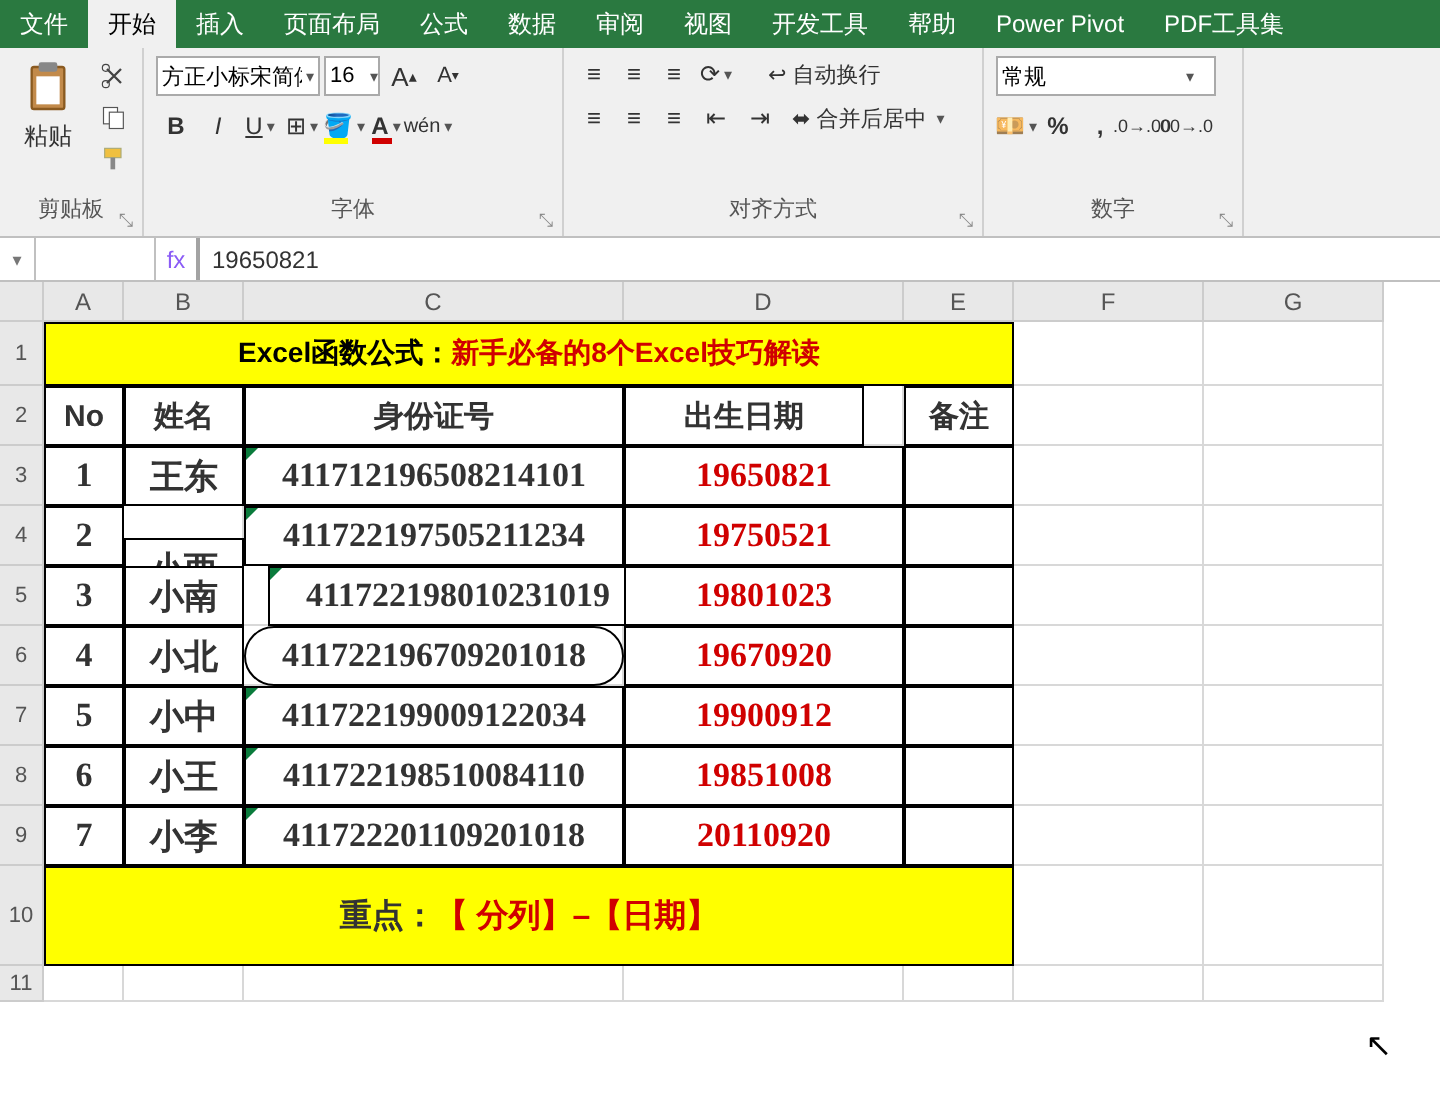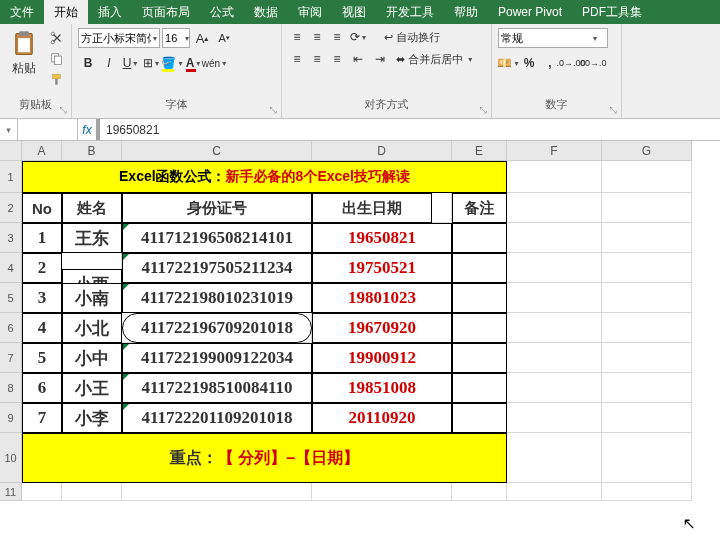--- a/index.html
+++ b/index.html
@@ -20,21 +20,21 @@
 .font-size-sel{width:28px}
 .font-size-sel input{width:18px}
 .dd-arrow{font-size:8px;color:#555;padding-left:2px}
 .row-flex{display:flex;gap:2px;align-items:center}
 .btn-row{display:flex;gap:1px;margin-top:2px}
 .icon-btn{width:20px;height:18px;display:flex;align-items:center;justify-content:center;cursor:pointer;font-size:12px;border:1px solid transparent}
 .align-cell{width:18px;height:14px;display:inline-flex;align-items:center;justify-content:center;cursor:pointer}
 .name-box-row{display:flex;border-bottom:1px solid #c0c0c0;height:22px;background:#fff;align-items:stretch}
 .name-box{width:100px;border-right:1px solid #c0c0c0;display:flex;align-items:center;padding:0 4px;font-size:12px}
 .nb-dd{width:18px;text-align:center;color:#777;font-size:9px;border-right:1px solid #c0c0c0;display:flex;align-items:center;justify-content:center}
-.fx-box{width:22px;display:flex;align-items:center;justify-content:center;font-style:italic;color:#0369a1;border-right:4px solid #a3a3a3}
+.fx-box{width:22px;display:flex;align-items:center;justify-content:center;color:#8b5cf6;border-right:2px solid #a3a3a3}
 .formula-bar{flex:1;display:flex;align-items:center;padding:0 6px;font-size:12px}
 .sheet-area{display:flex;height:412px}
 .corner{width:22px;height:20px;background:#e8e8e8;border-right:1px solid #ccc;border-bottom:1px solid #ccc}
 .col-headers{display:flex;height:20px}
 .ch{background:#e8e8e8;border-right:1px solid #ccc;border-bottom:1px solid #ccc;text-align:center;font-size:12px;display:flex;align-items:center;justify-content:center;color:#555}
 .row-headers{display:flex;flex-direction:column}
 .rh{width:22px;background:#e8e8e8;border-right:1px solid #ccc;border-bottom:1px solid #ccc;text-align:center;font-size:11px;display:flex;align-items:center;justify-content:center;color:#555}
 .grid-body{position:relative}
 .cells{position:absolute;top:0;left:0}
 .cell{position:absolute;border-right:1px solid #d8d8d8;border-bottom:1px solid #d8d8d8;display:flex;align-items:center;padding:0 4px;font-size:14px;background:#fff;overflow:hidden}
@@ -331,21 +331,21 @@
           <div class="cell b-cell data-cell" style="left: 100px; top: 62px; width: 190px; height: 30px;">411712196508214101<div class="tri"></div></div>
           <div class="cell b-cell data-cell red-text" style="left: 290px; top: 62px; width: 140px; height: 30px;">19650821</div>
           <div class="cell b-cell" style="left: 430px; top: 62px; width: 55px; height: 30px;"></div>
           <div class="cell b-cell data-cell" style="left: 0px; top: 92px; width: 40px; height: 30px;">2</div>
           <div class="cell b-cell data-cell" style="left: 40px; top: 108px; width: 60px; height: 30px; font-family: SimSun;">小西</div>
           <div class="cell b-cell data-cell" style="left: 100px; top: 92px; width: 190px; height: 30px;">411722197505211234<div class="tri"></div></div>
           <div class="cell b-cell data-cell red-text" style="left: 290px; top: 92px; width: 140px; height: 30px;">19750521</div>
           <div class="cell b-cell" style="left: 430px; top: 92px; width: 55px; height: 30px;"></div>
           <div class="cell b-cell data-cell" style="left: 0px; top: 122px; width: 40px; height: 30px;">3</div>
           <div class="cell b-cell data-cell" style="left: 40px; top: 122px; width: 60px; height: 30px; font-family: SimSun;">小南</div>
-          <div class="cell b-cell data-cell" style="left: 100px; top: 122px; width: 190px; height: 30px;">411722198010231019<div class="tri"></div></div>
+          <div class="cell b-cell data-cell" style="left: 112px; top: 122px; width: 190px; height: 30px;">411722198010231019<div class="tri"></div></div>
           <div class="cell b-cell data-cell red-text" style="left: 290px; top: 122px; width: 140px; height: 30px;">19801023</div>
           <div class="cell b-cell" style="left: 430px; top: 122px; width: 55px; height: 30px;"></div>
           <div class="cell b-cell data-cell" style="left: 0px; top: 152px; width: 40px; height: 30px;">4</div>
           <div class="cell b-cell data-cell" style="left: 40px; top: 152px; width: 60px; height: 30px; font-family: SimSun;">小北</div>
           <div class="cell b-cell data-cell" style="left: 100px; top: 152px; width: 190px; height: 30px; border-radius: 15px;">411722196709201018<div class="tri"></div></div>
           <div class="cell b-cell data-cell red-text" style="left: 290px; top: 152px; width: 140px; height: 30px;">19670920</div>
           <div class="cell b-cell" style="left: 430px; top: 152px; width: 55px; height: 30px;"></div>
           <div class="cell b-cell data-cell" style="left: 0px; top: 182px; width: 40px; height: 30px;">5</div>
           <div class="cell b-cell data-cell" style="left: 40px; top: 182px; width: 60px; height: 30px; font-family: SimSun;">小中</div>
           <div class="cell b-cell data-cell" style="left: 100px; top: 182px; width: 190px; height: 30px;">411722199009122034<div class="tri"></div></div>

